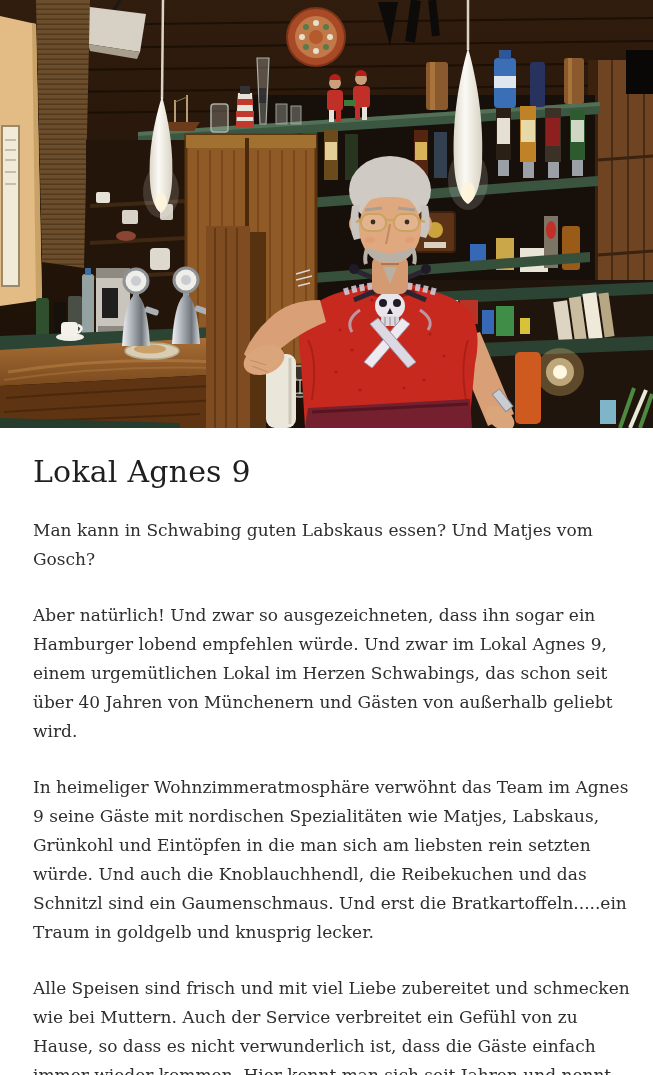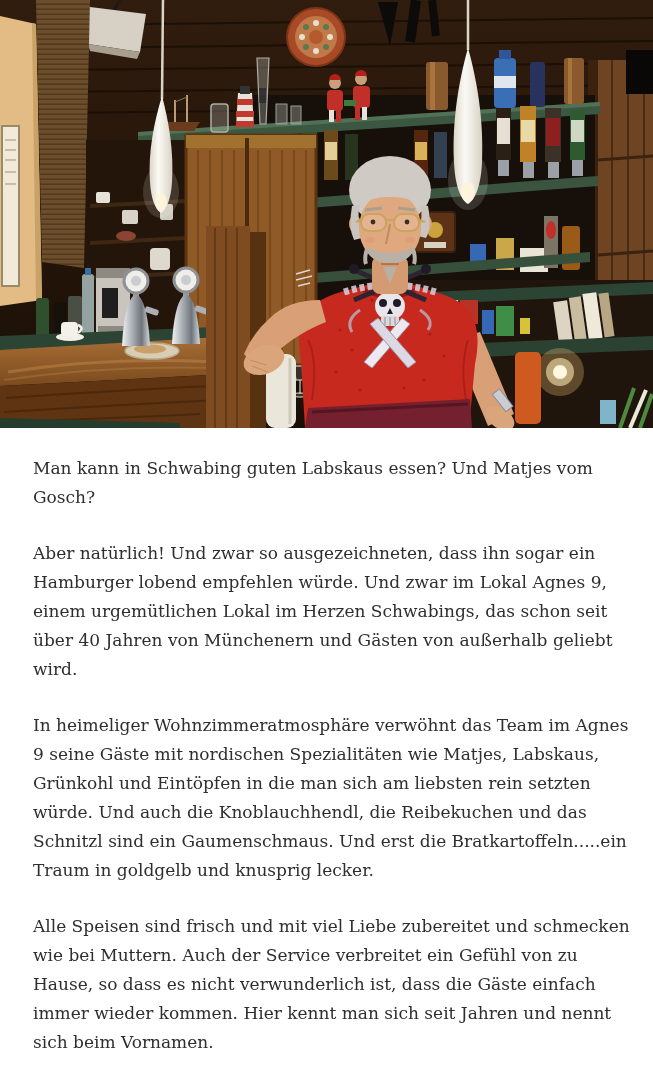--- a/index.html
+++ b/index.html
@@ -464,20 +464,21 @@
       <g>
         <line x1="468" y1="0" x2="468" y2="50" stroke="#d9d4c6" stroke-width="2.5"></line>
         <ellipse cx="468" cy="180" rx="20" ry="30" fill="#ffffff" opacity="0.15"></ellipse>
         <path d="M468,48 C459,80 452,120 454,162 C455,186 461,200 468,204 C475,200 481,186 482,162 C484,120 477,80 468,48 Z" fill="url(#lampGrad)"></path>
         <ellipse cx="468" cy="192" rx="7" ry="10" fill="#fff4d8" opacity="0.85"></ellipse>
       </g>
     </svg>
   </figure>
 
   <main class="content">
+    <h1 class="title">Lokal Agnes 9</h1>
     <p class="para intro">Man kann in Schwabing guten Labskaus essen? Und Matjes vom Gosch?</p>
     <p class="para">Aber natürlich! Und zwar so ausgezeichneten, dass ihn sogar ein Hamburger lobend empfehlen würde. Und zwar im Lokal Agnes 9, einem urgemütlichen Lokal im Herzen Schwabings, das schon seit über 40 Jahren von Münchenern und Gästen von außerhalb geliebt wird.</p>
     <p class="para">In heimeliger Wohnzimmeratmosphäre verwöhnt das Team im Agnes 9 seine Gäste mit nordischen Spezialitäten wie Matjes, Labskaus, Grünkohl und Eintöpfen in die man sich am liebsten rein setzten würde. Und auch die Knoblauchhendl, die Reibekuchen und das Schnitzl sind ein Gaumenschmaus. Und erst die Bratkartoffeln.....ein Traum in goldgelb und knusprig lecker.</p>
     <p class="para">Alle Speisen sind frisch und mit viel Liebe zubereitet und schmecken wie bei Muttern. Auch der Service verbreitet ein Gefühl von zu Hause, so dass es nicht verwunderlich ist, dass die Gäste einfach immer wieder kommen. Hier kennt man sich seit Jahren und nennt sich beim Vornamen.</p>
 
   </main>
 
 </div>
 
 </body></html>

